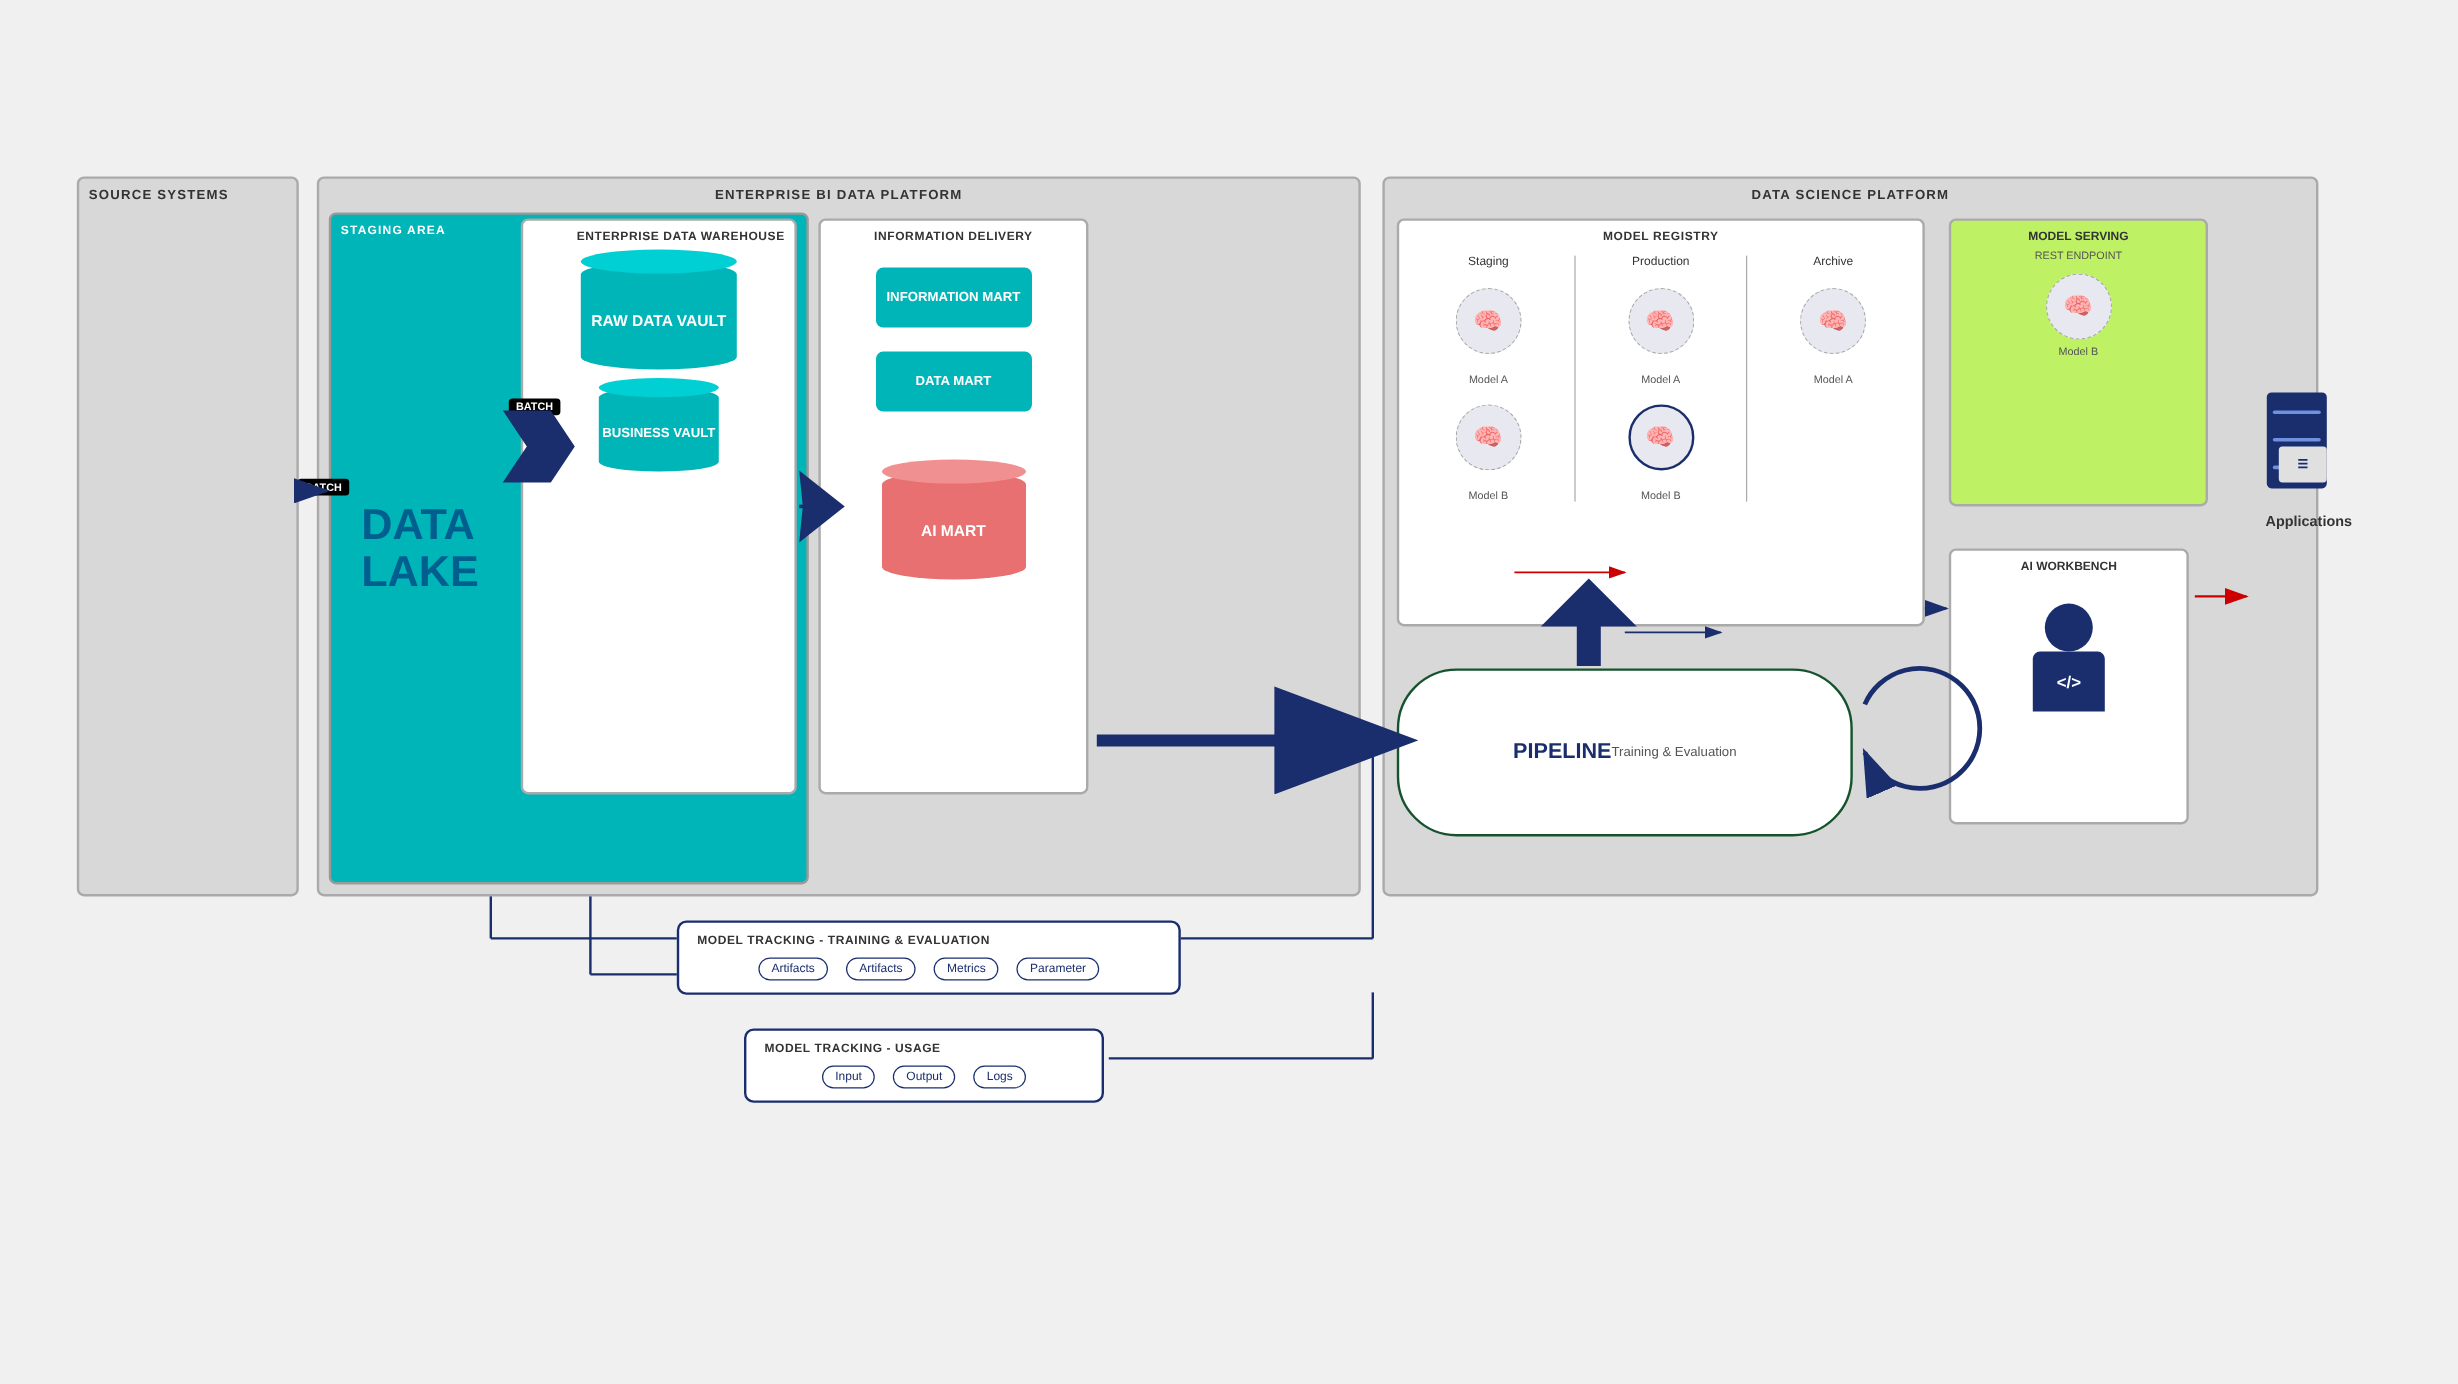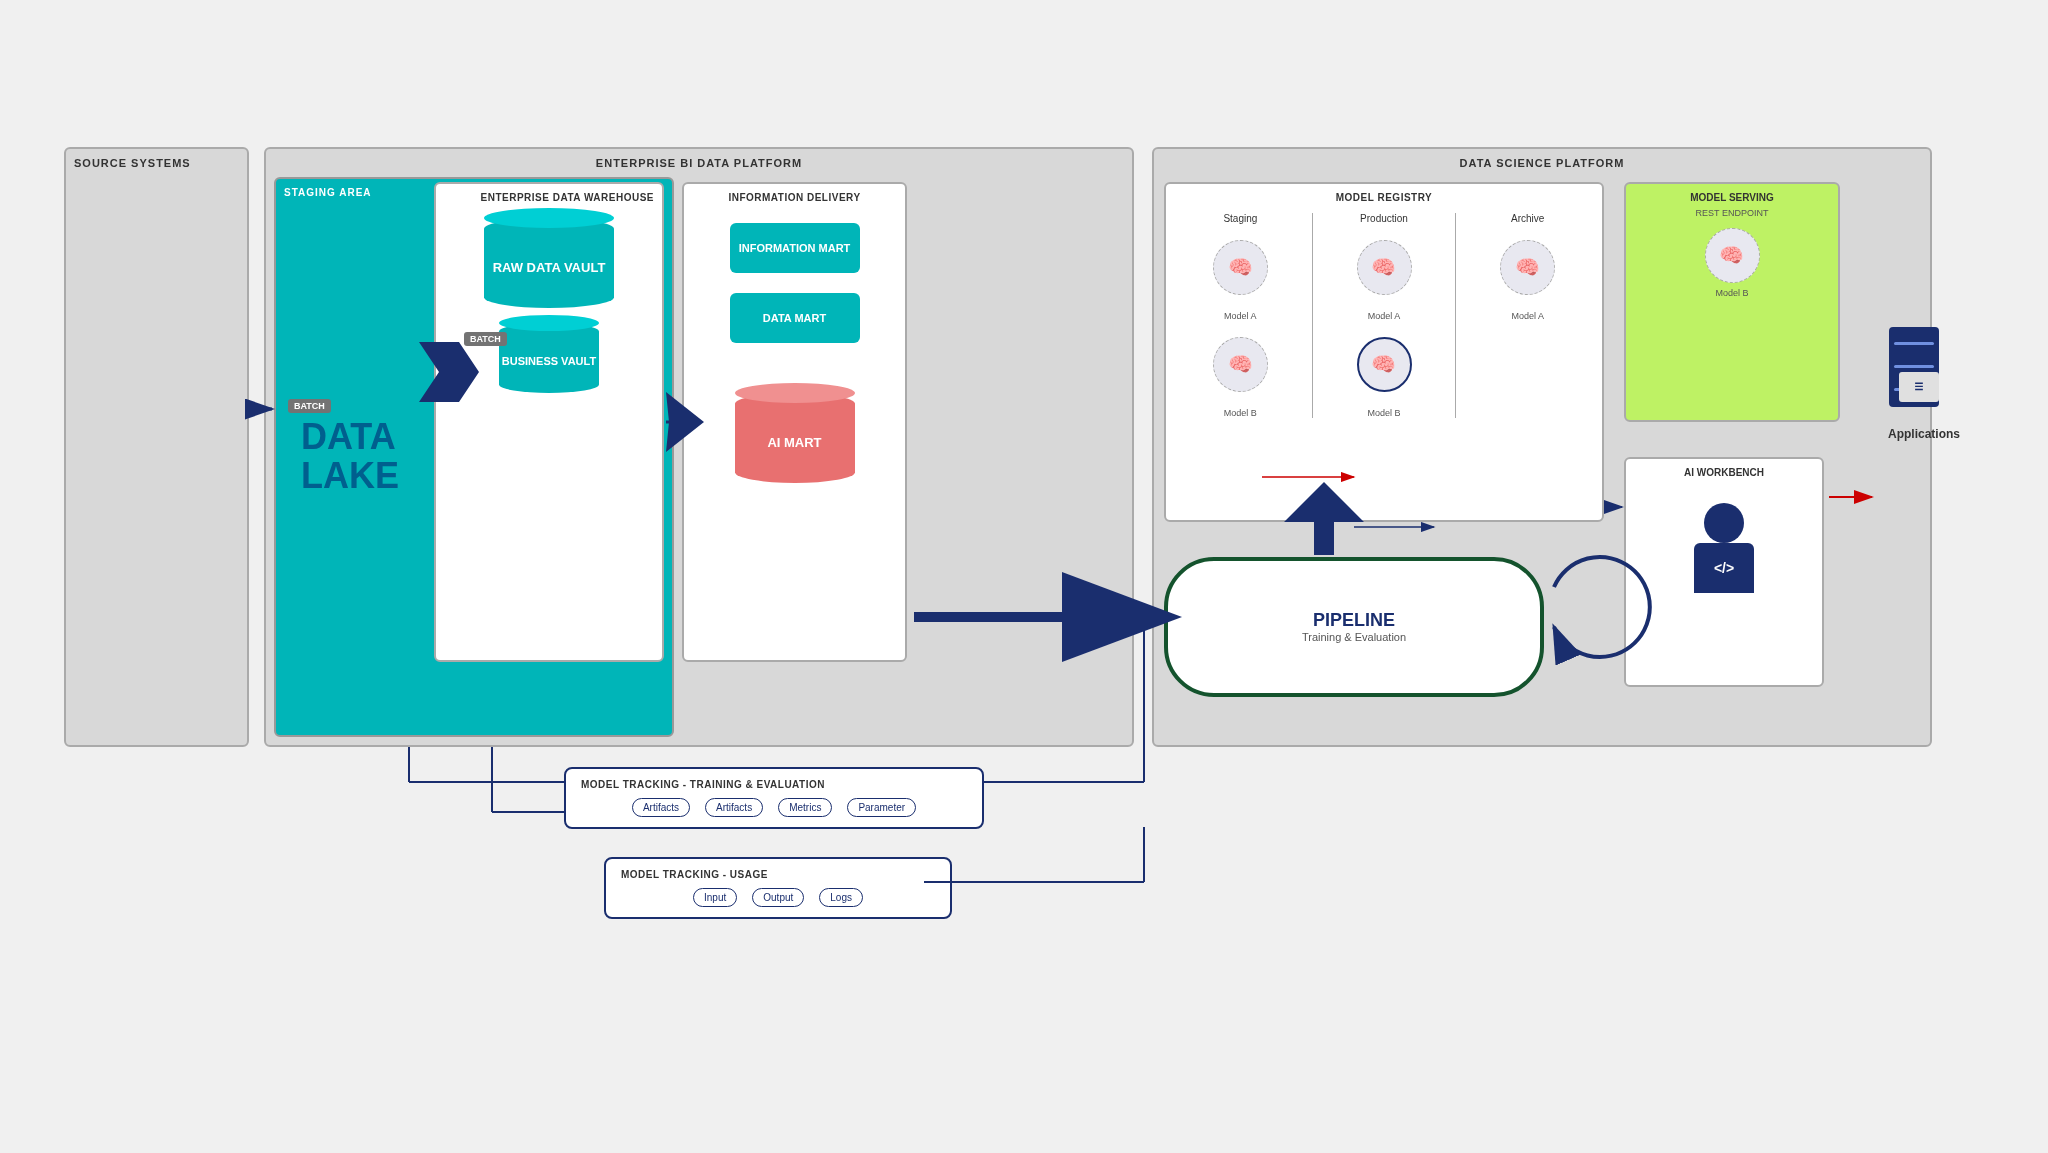--- a/index.html
+++ b/index.html
@@ -356,25 +356,25 @@
       margin: 0 5px;
     }
 
     
     .pipeline-box {
       position: absolute;
       left: 1120px;
       top: 430px;
       width: 380px;
       height: 140px;
-      border: 4px solid #14532d;
+      border: 2px solid #14532d;
       border-radius: 50px;
       background: white;
       display: flex;
-      flex-direction: column;
+      flex-direction: row;
       align-items: center;
       justify-content: center;
     }
     .pipeline-label {
       font-size: 18px;
       font-weight: bold;
       color: #1a2e6e;
     }
     .pipeline-sub {
       font-size: 11px;
@@ -549,27 +549,26 @@
       top: 0;
       left: 0;
       width: 100%;
       height: 100%;
       pointer-events: none;
     }
 
     
     .batch-label {
       position: absolute;
-      background: #737373;
+      background: #000000;
       color: white;
       font-size: 9px;
       font-weight: bold;
       padding: 2px 6px;
       border-radius: 3px;
-      margin-left: 40px;
     }
   </style>
 </head>
 <body>
 
 <div class="diagram-container">
 
   <div class="source-systems">
     <div class="section-label">SOURCE SYSTEMS</div>
   </div>
@@ -680,21 +679,21 @@
   <div class="tracking-box" style="left:520px;top:640px;width:420px;">
     <div class="tracking-label">MODEL TRACKING - TRAINING &amp; EVALUATION</div>
     <div class="tracking-tags">
       <div class="tag">Artifacts</div>
       <div class="tag">Artifacts</div>
       <div class="tag">Metrics</div>
       <div class="tag">Parameter</div>
     </div>
   </div>
 
-  <div class="tracking-box" style="left:560px;top:730px;width:348px;">
+  <div class="tracking-box" style="left:576px;top:730px;width:300px;">
     <div class="tracking-label">MODEL TRACKING - USAGE</div>
     <div class="tracking-tags">
       <div class="tag">Input</div>
       <div class="tag">Output</div>
       <div class="tag">Logs</div>
     </div>
   </div>
 
   <svg class="arrows-svg">
 

